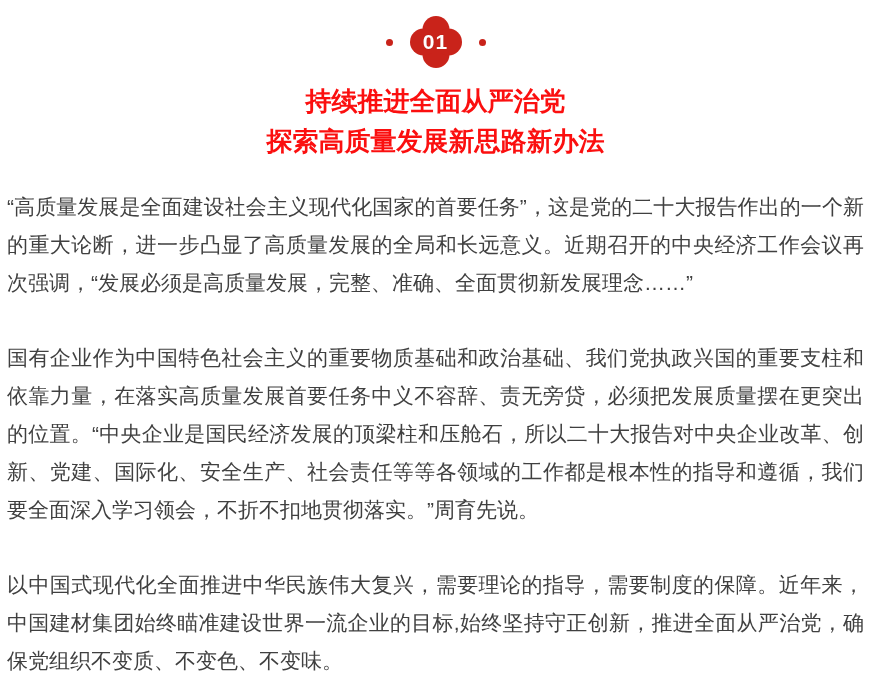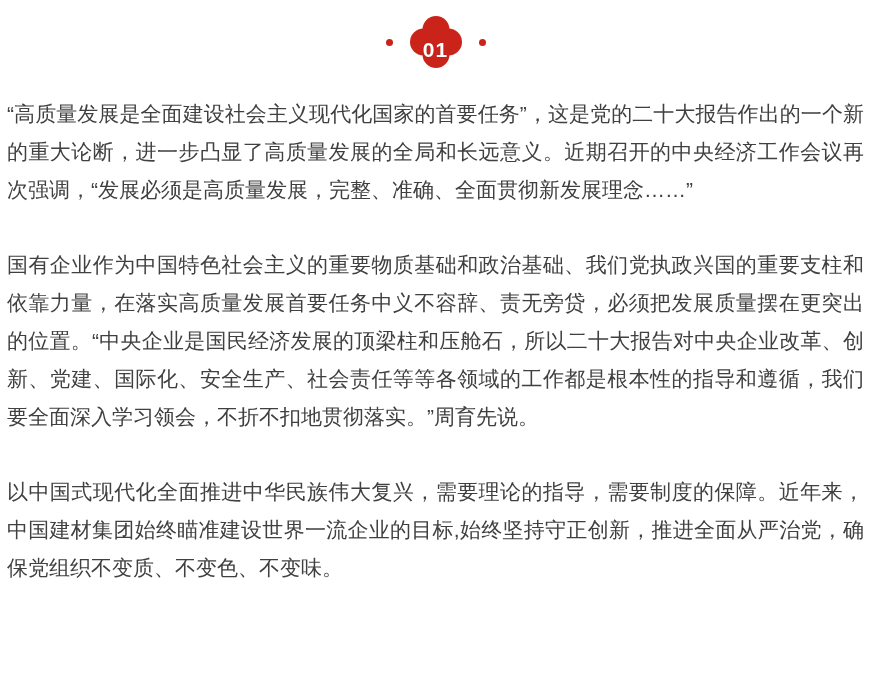--- a/index.html
+++ b/index.html
@@ -35,21 +35,21 @@
     display: inline-block;
   }
   .quatrefoil {
     position: relative;
     width: 52px;
     height: 52px;
   }
   .quatrefoil svg { display: block; width: 52px; height: 52px; }
   .badge-num {
     position: absolute;
-    left: 0; top: 8px;
+    left: 0; top: 0;
     width: 52px; height: 52px;
     display: flex;
     align-items: center;
     justify-content: center;
     color: #ffffff;
     font-size: 21px;
     font-weight: bold;
     letter-spacing: 1px;
     text-shadow: 0 0 1px rgba(120,0,0,.35);
   }
@@ -92,20 +92,24 @@
           <circle cx="13.5" cy="26" r="13.5"></circle>
           <circle cx="38.5" cy="26" r="13.5"></circle>
           <rect x="15" y="15" width="22" height="22"></rect>
         </g>
       </svg>
       <span class="badge-num">01</span>
     </div>
     <span class="marker-dot"></span>
   </div>
 
+  <h1 class="section-title">
+    <span>持续推进全面从严治党</span><br>
+    <span>探索高质量发展新思路新办法</span>
+  </h1>
 
   <div class="article">
     <p>“高质量发展是全面建设社会主义现代化国家的首要任务”，这是党的二十大报告作出的一个新的重大论断，进一步凸显了高质量发展的全局和长远意义。近期召开的中央经济工作会议再次强调，“发展必须是高质量发展，完整、准确、全面贯彻新发展理念……”</p>
     <p>国有企业作为中国特色社会主义的重要物质基础和政治基础、我们党执政兴国的重要支柱和依靠力量，在落实高质量发展首要任务中义不容辞、责无旁贷，必须把发展质量摆在更突出的位置。“中央企业是国民经济发展的顶梁柱和压舱石，所以二十大报告对中央企业改革、创新、党建、国际化、安全生产、社会责任等等各领域的工作都是根本性的指导和遵循，我们要全面深入学习领会，不折不扣地贯彻落实。”周育先说。</p>
     <p>以中国式现代化全面推进中华民族伟大复兴，需要理论的指导，需要制度的保障。近年来，中国建材集团始终瞄准建设世界一流企业的目标,始终坚持守正创新，推进全面从严治党，确保党组织不变质、不变色、不变味。</p>
   </div>
 
 </div>
 
 </body></html>

